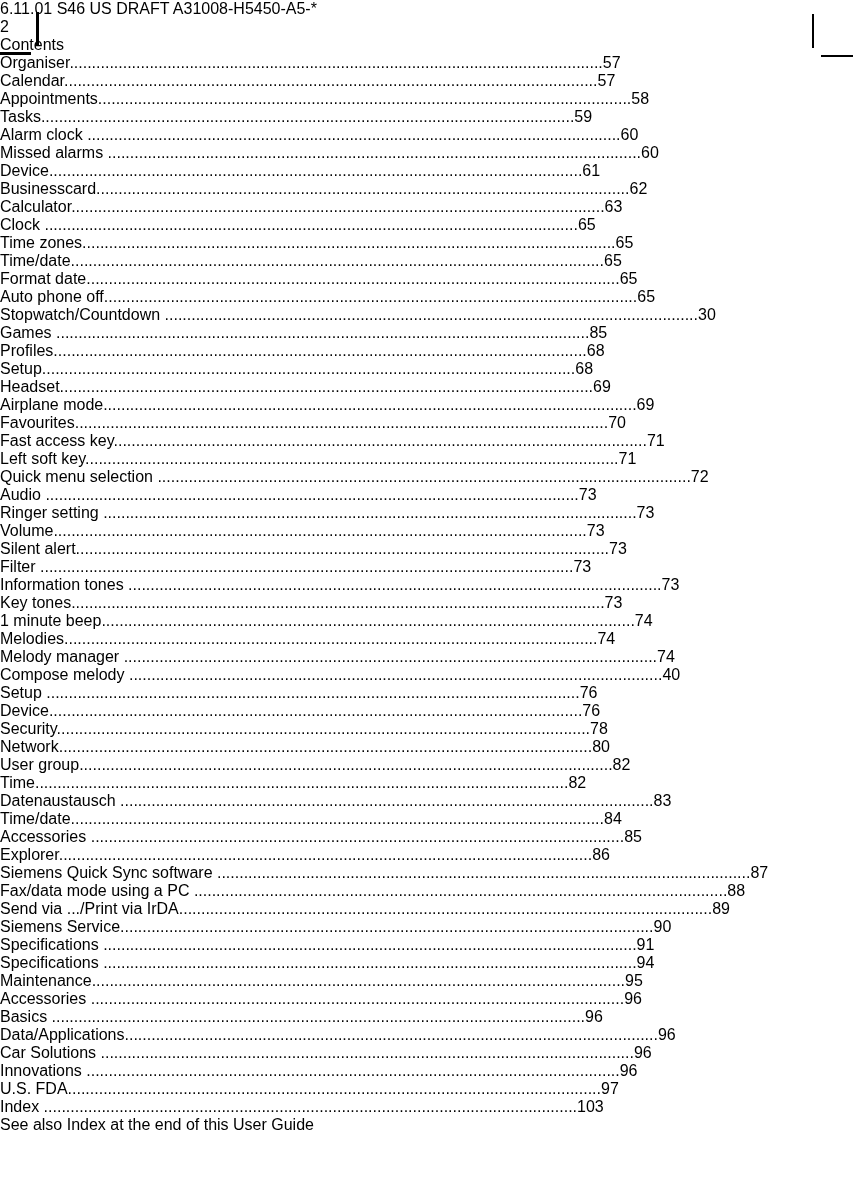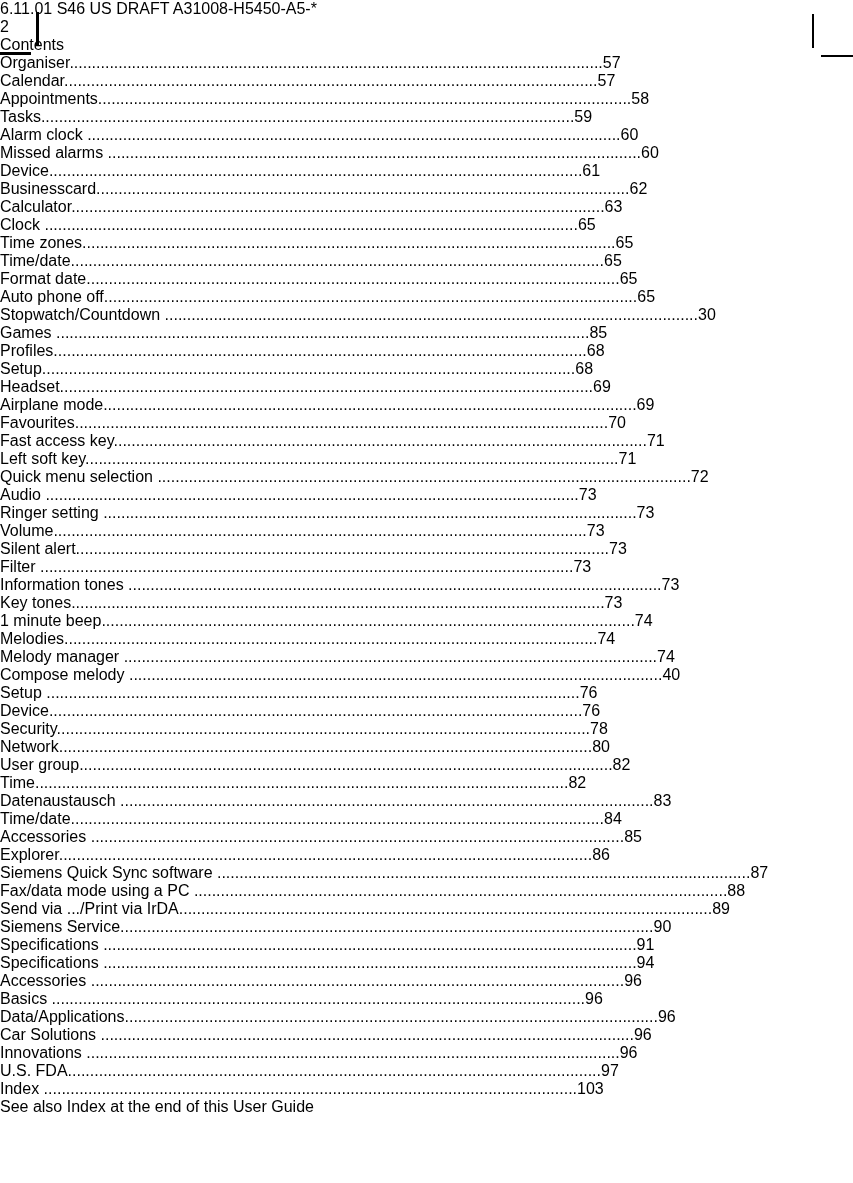--- a/index.html
+++ b/index.html
@@ -96,20 +96,21 @@
       <div class="entry lvl2"><span class="label">Datenaustausch </span><span class="leader">........................................................................................................................</span><span class="page">83</span></div>
       <div class="entry lvl2"><span class="label">Time/date</span><span class="leader">........................................................................................................................</span><span class="page">84</span></div>
       <div class="entry lvl2"><span class="label">Accessories </span><span class="leader">........................................................................................................................</span><span class="page">85</span></div>
       <div class="entry lvl1"><span class="label">Explorer</span><span class="leader">........................................................................................................................</span><span class="page">86</span></div>
       <div class="entry lvl1"><span class="label">Siemens Quick Sync software </span><span class="leader">........................................................................................................................</span><span class="page">87</span></div>
       <div class="entry lvl1"><span class="label">Fax/data mode using a PC </span><span class="leader">........................................................................................................................</span><span class="page">88</span></div>
       <div class="entry lvl1"><span class="label">Send via .../Print via IrDA</span><span class="leader">........................................................................................................................</span><span class="page">89</span></div>
       <div class="entry lvl1"><span class="label">Siemens Service</span><span class="leader">........................................................................................................................</span><span class="page">90</span></div>
       <div class="entry lvl1"><span class="label">Specifications </span><span class="leader">........................................................................................................................</span><span class="page">91</span></div>
       <div class="entry lvl1"><span class="label">Specifications </span><span class="leader">........................................................................................................................</span><span class="page">94</span></div>
+      <div class="entry lvl1"><span class="label">Maintenance</span><span class="leader">........................................................................................................................</span><span class="page">95</span></div>
       <div class="entry lvl1"><span class="label">Accessories </span><span class="leader">........................................................................................................................</span><span class="page">96</span></div>
       <div class="entry lvl2"><span class="label">Basics </span><span class="leader">........................................................................................................................</span><span class="page">96</span></div>
       <div class="entry lvl2"><span class="label">Data/Applications</span><span class="leader">........................................................................................................................</span><span class="page">96</span></div>
       <div class="entry lvl2"><span class="label">Car Solutions </span><span class="leader">........................................................................................................................</span><span class="page">96</span></div>
       <div class="entry lvl2"><span class="label">Innovations </span><span class="leader">........................................................................................................................</span><span class="page">96</span></div>
       <div class="entry lvl1"><span class="label">U.S. FDA</span><span class="leader">........................................................................................................................</span><span class="page">97</span></div>
       <div class="entry lvl1"><span class="label">Index </span><span class="leader">........................................................................................................................</span><span class="page">103</span></div>
     </div>
 </div>
 

